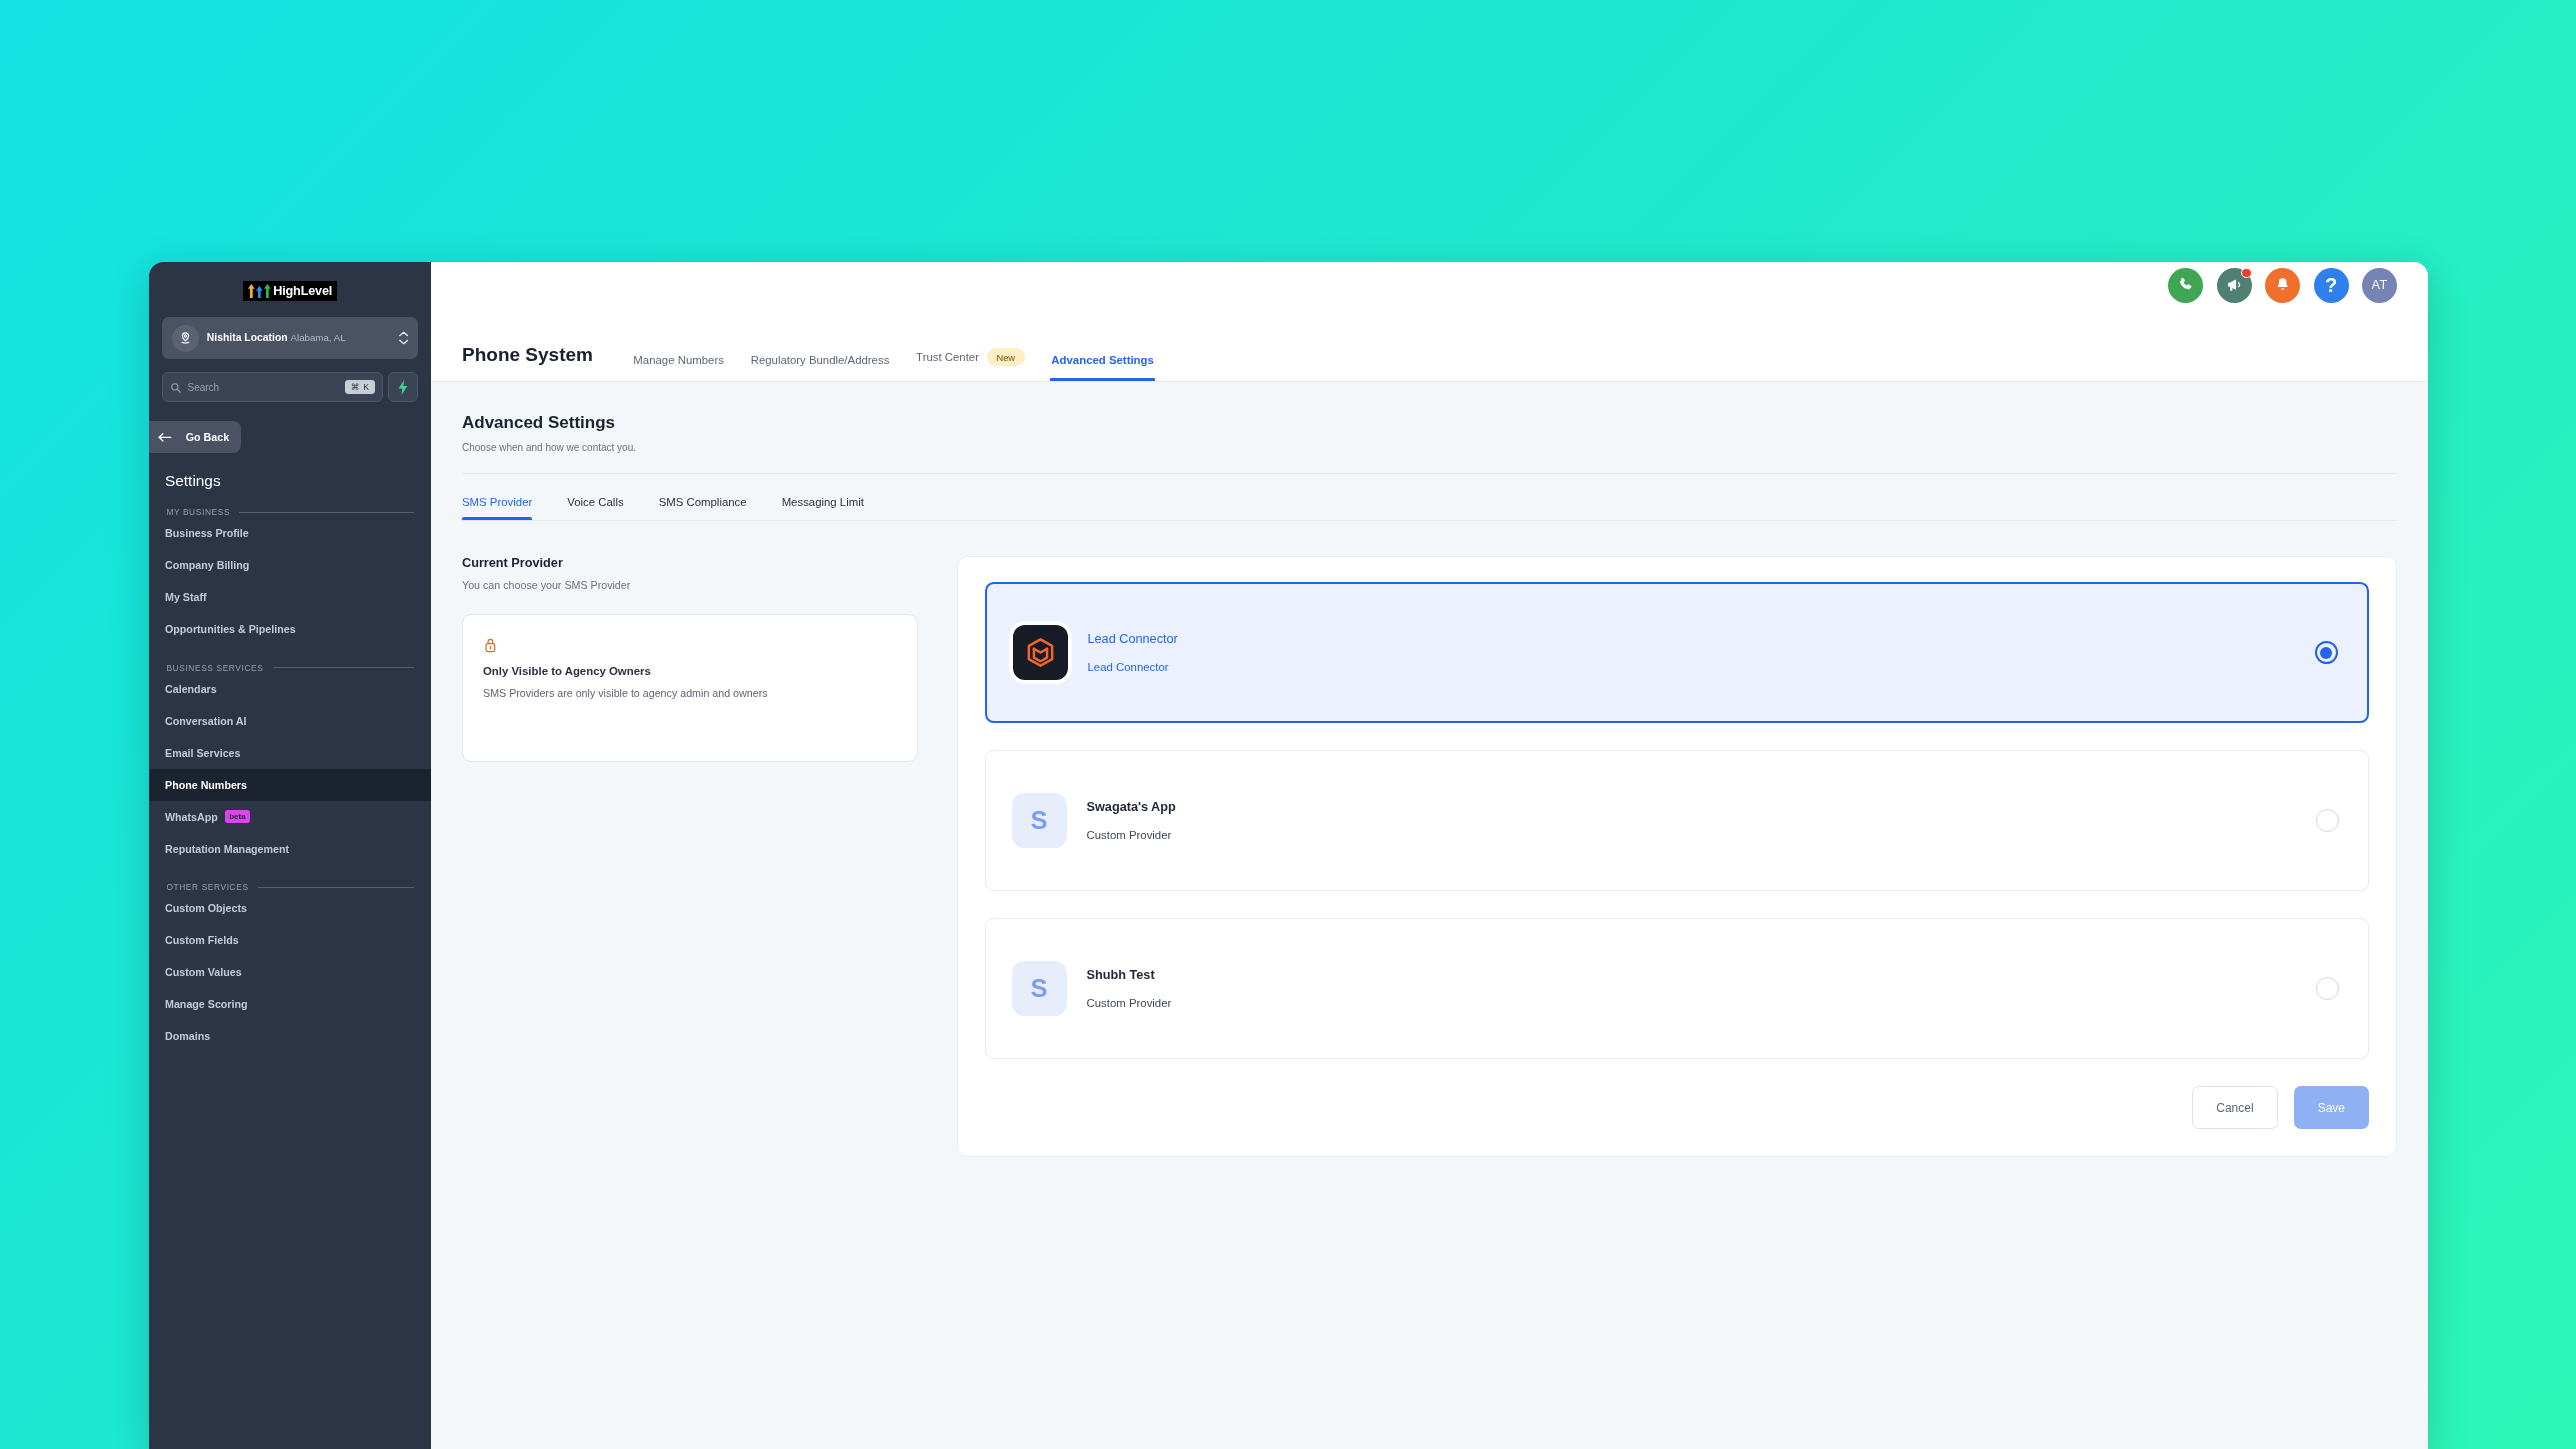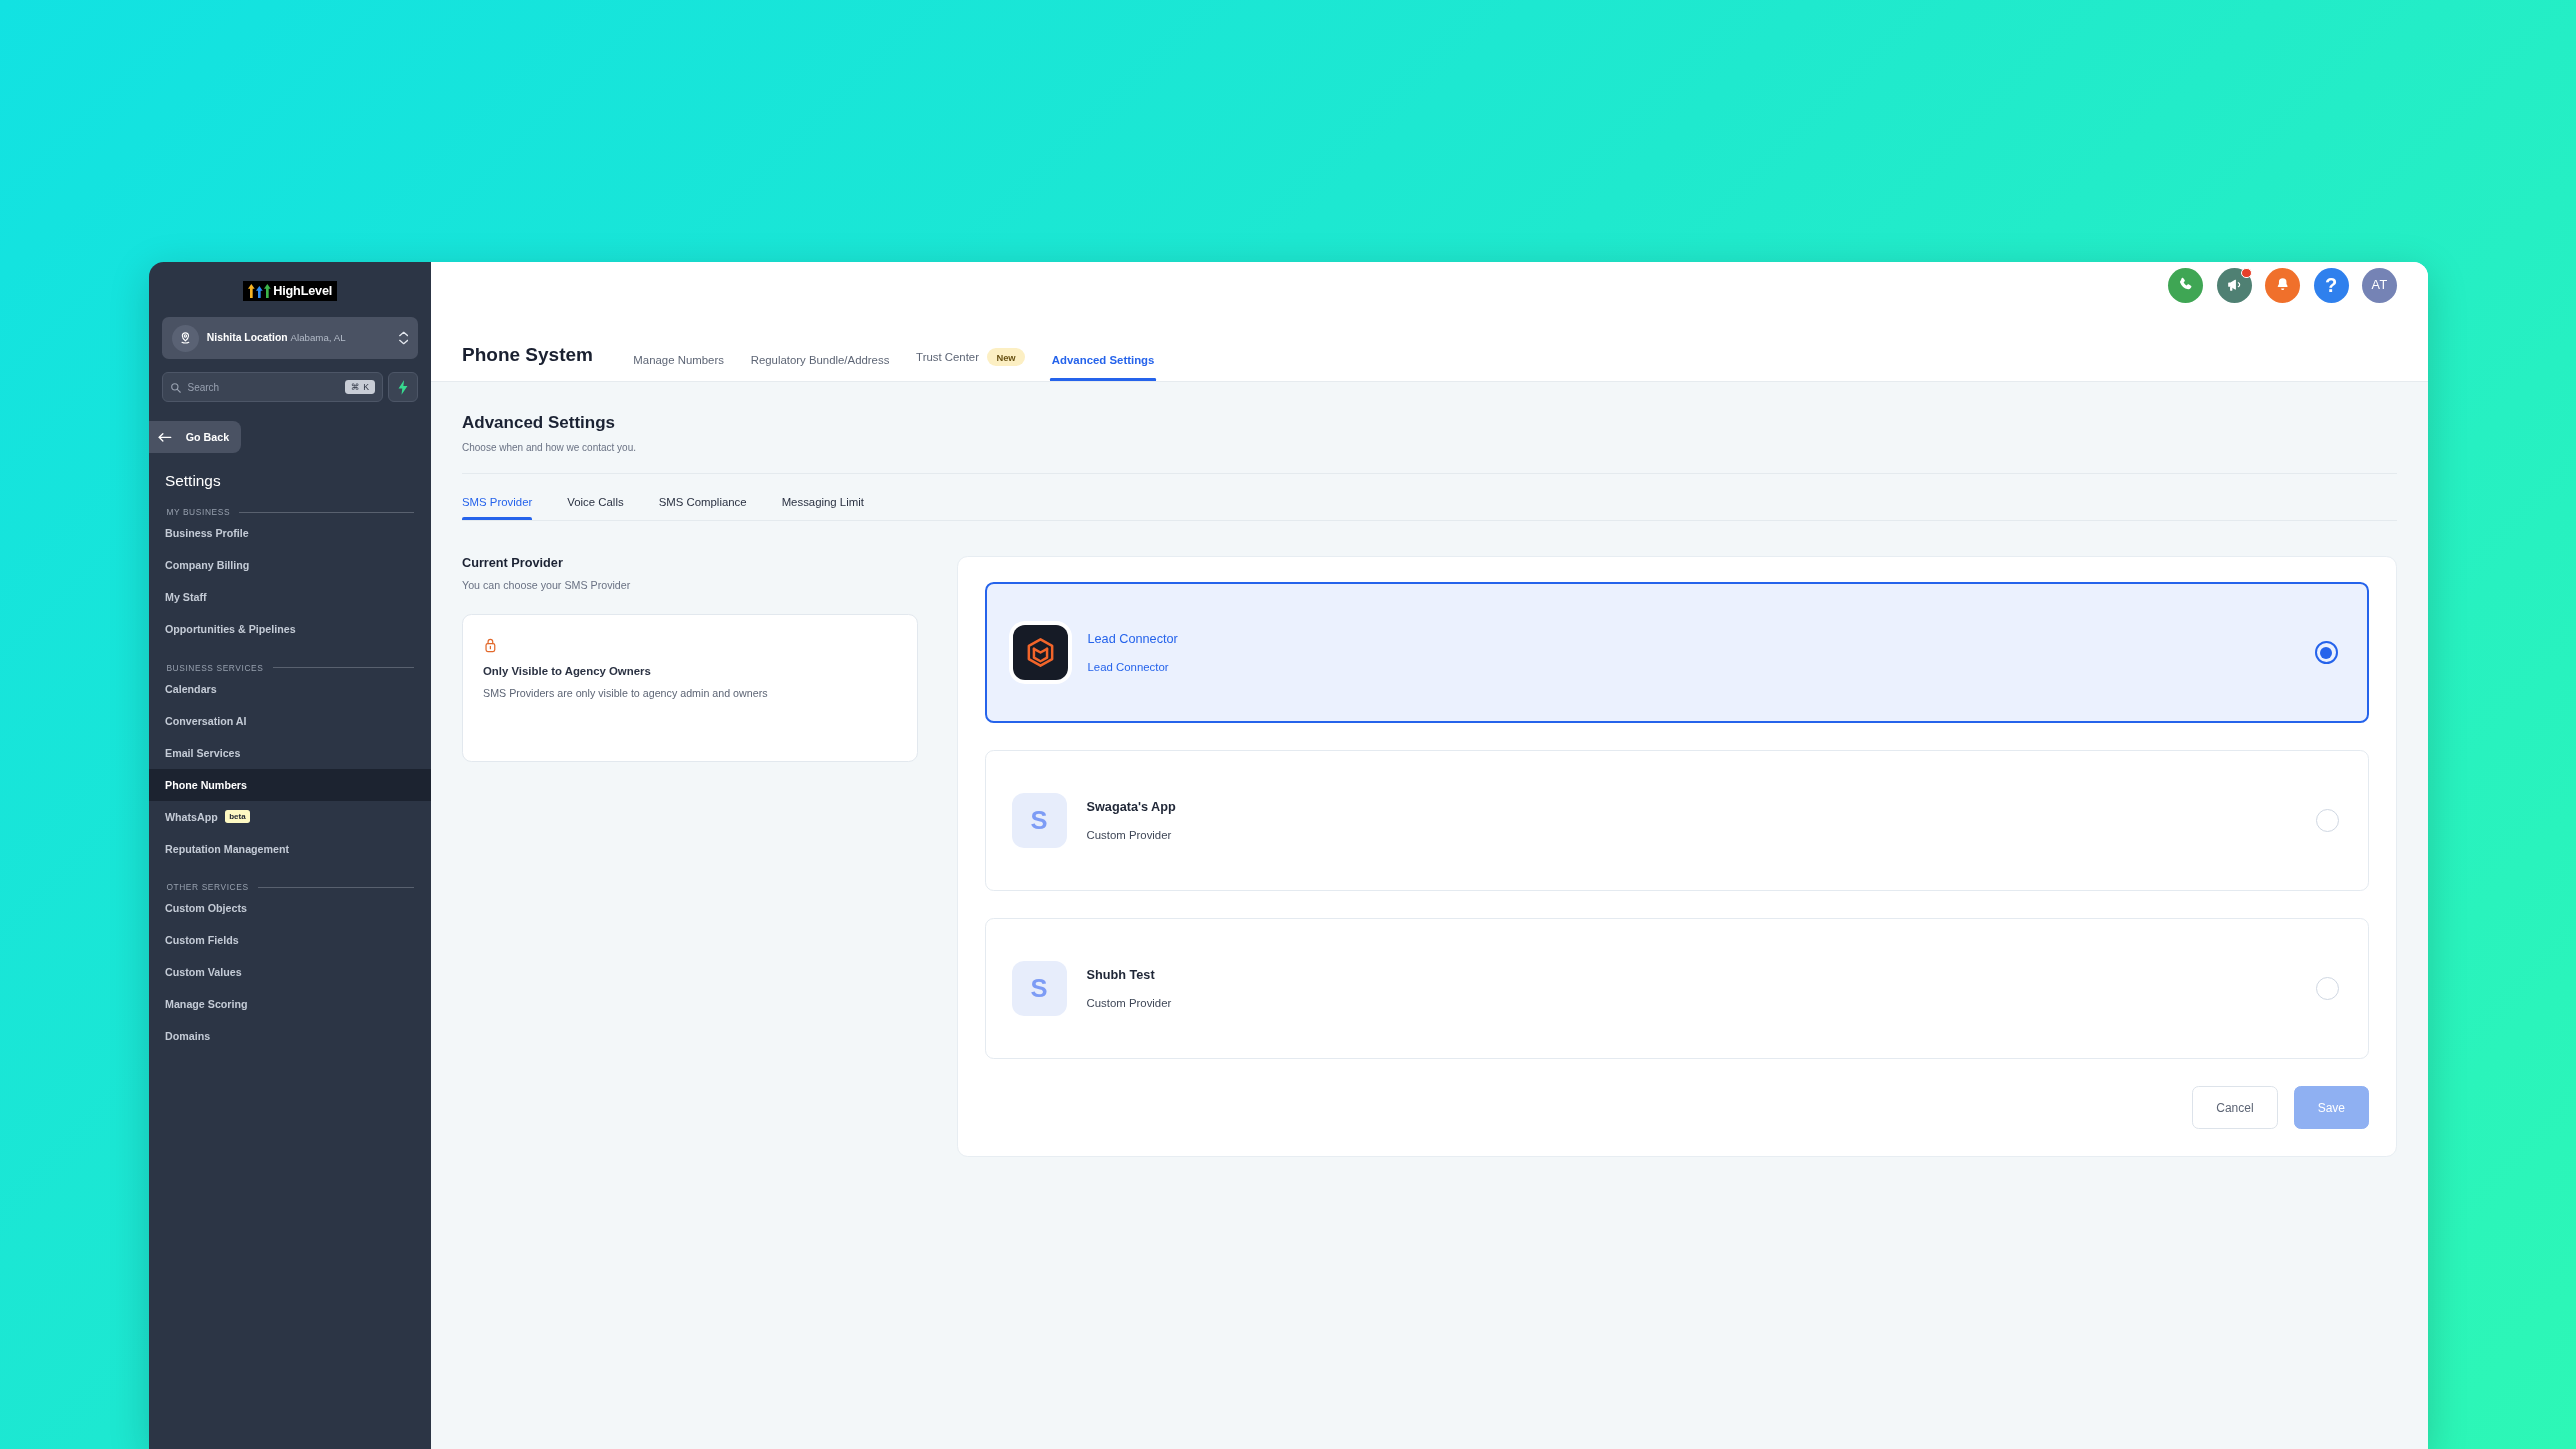--- a/index.html
+++ b/index.html
@@ -171,21 +171,21 @@
     color: #c4cbd6;
     font-size: 10.7px;
     font-weight: bold;
     cursor: pointer;
   }
   .nav-item.active {
     background: #1C2330;
     color: #ffffff;
   }
   .badge-beta {
-    background: #fef9c3;
+    background: #d946ef;
     color: #1f2430;
     font-size: 8px;
     font-weight: bold;
     border-radius: 2.7px;
     padding: 1.3px 4.7px;
     line-height: 1.3;
   }
 
   
   #content {
@@ -257,21 +257,21 @@
     position: absolute;
     left: 12px; right: 12px; bottom: 0;
     height: 2.7px;
     background: #2563EB;
     border-radius: 1.3px 1.3px 0 0;
   }
   .pill-new {
     background: #FCEFC3;
     color: #6b5415;
     font-size: 9.4px;
-    font-weight: bold;
+    font-weight: normal;
     border-radius: 9.4px;
     padding: 3.4px 9.4px;
   }
 
   .page-body {
     flex: 1;
     padding: 31px 31px 0 31px;
     overflow: hidden;
   }
   .page-title {

